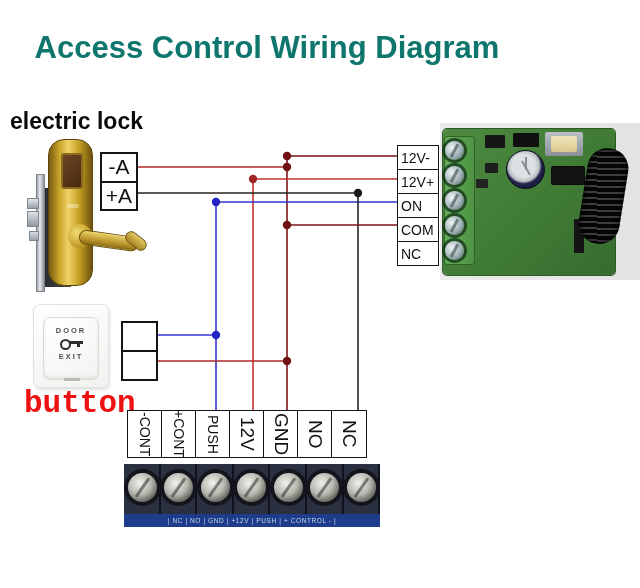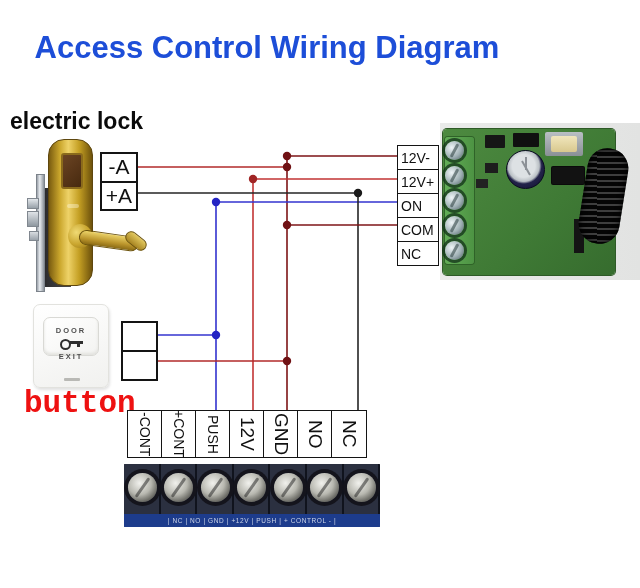--- a/index.html
+++ b/index.html
@@ -1,21 +1,21 @@
 <!DOCTYPE html>
 <html><head>
 <meta charset="utf-8">
 <style>
   html,body{margin:0;padding:0;background:#fff;}
   #canvas{position:relative;width:640px;height:588px;background:#ffffff;overflow:hidden;
           font-family:"Liberation Sans",sans-serif;}
   .abs{position:absolute;}
   
   .title{left:0;top:30px;width:534px;text-align:center;font-size:31px;font-weight:bold;
-         color:#1d4ed8;letter-spacing:0px;}
+         color:#0f766e;letter-spacing:0px;}
   .lock-caption{left:10px;top:108px;font-size:23px;font-weight:bold;color:#0b0b0b;}
   .red-caption{font-weight:bold;color:#ee1111;}
   .button-caption{left:24px;top:386px;font-size:31px;font-family:Liberation Mono, monospace;}
   .power-caption{left:408px;top:468px;font-size:34px;}
   
   #wires{left:0;top:0;z-index:1;}
   
   .lbox{background:#fff;border:2px solid #141414;box-sizing:border-box;z-index:2;}
   .lock-terms{left:100px;top:152px;width:38px;}
   .lock-terms .cell{height:26.5px;display:flex;align-items:center;justify-content:center;
@@ -90,21 +90,21 @@
   .rp-ratings .col{padding:0 4px;}
   .rp-ratings .col+.col{border-left:1px solid #8ca4de;}
   .rp-ant{left:143px;top:25px;width:41px;height:96px;border-radius:20px;
       background:repeating-linear-gradient(172deg,#050505 0 4px,#3e3e3e 4px 6px);
       transform:rotate(9deg);box-shadow:inset 0 0 6px #000;z-index:4;}
   .rp-blob{left:134px;top:96px;width:10px;height:34px;background:#141414;z-index:2;}
   
   .btn-photo{left:33px;top:304px;width:76px;height:84px;border-radius:7px;
       background:linear-gradient(160deg,#ffffff,#f1f1ef);border:1px solid #e2e2de;
       box-shadow:1px 2px 3px rgba(0,0,0,.12);box-sizing:border-box;z-index:1;}
-  .bp-inner{left:9px;top:12px;width:56px;height:39px;border-radius:7px;
+  .bp-inner{left:9px;top:12px;width:56px;height:63px;border-radius:7px;
       background:linear-gradient(145deg,#ffffff,#f3f3f1);border:1px solid #d9d9d5;
       box-shadow:inset 0 -2px 3px #e2e2de;box-sizing:border-box;text-align:center;}
   .bp-word{font-size:7.5px;font-weight:bold;letter-spacing:2px;color:#4f4f4f;}
   .bp-door{margin-top:8px;}
   .bp-exit{margin-top:4px;}
   .bp-key{position:relative;height:10px;margin-top:3px;}
   .bp-key .head{position:absolute;left:16px;top:1px;width:7px;height:7px;border:2.5px solid #2e2e2e;border-radius:50%;}
   .bp-key .shaft{position:absolute;left:26px;top:3px;width:13px;height:3px;background:#2e2e2e;}
   .bp-key .tooth{position:absolute;left:33px;top:6px;width:2.5px;height:3px;background:#2e2e2e;}
   .bp-brand{left:30px;top:73px;width:16px;height:3px;background:#b9b9b5;border-radius:1px;}

